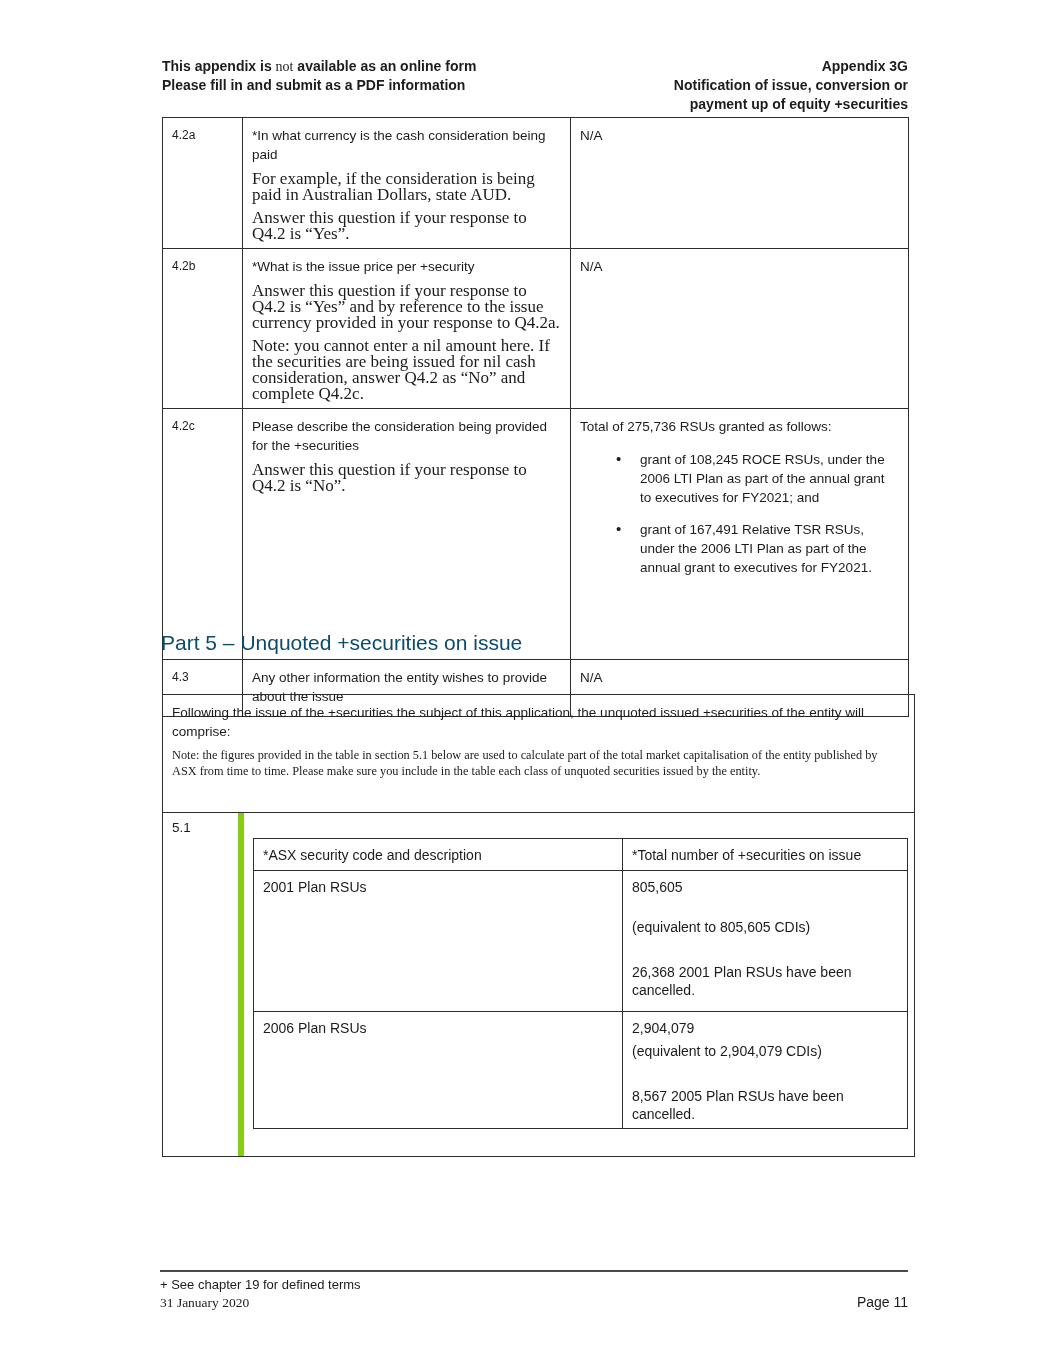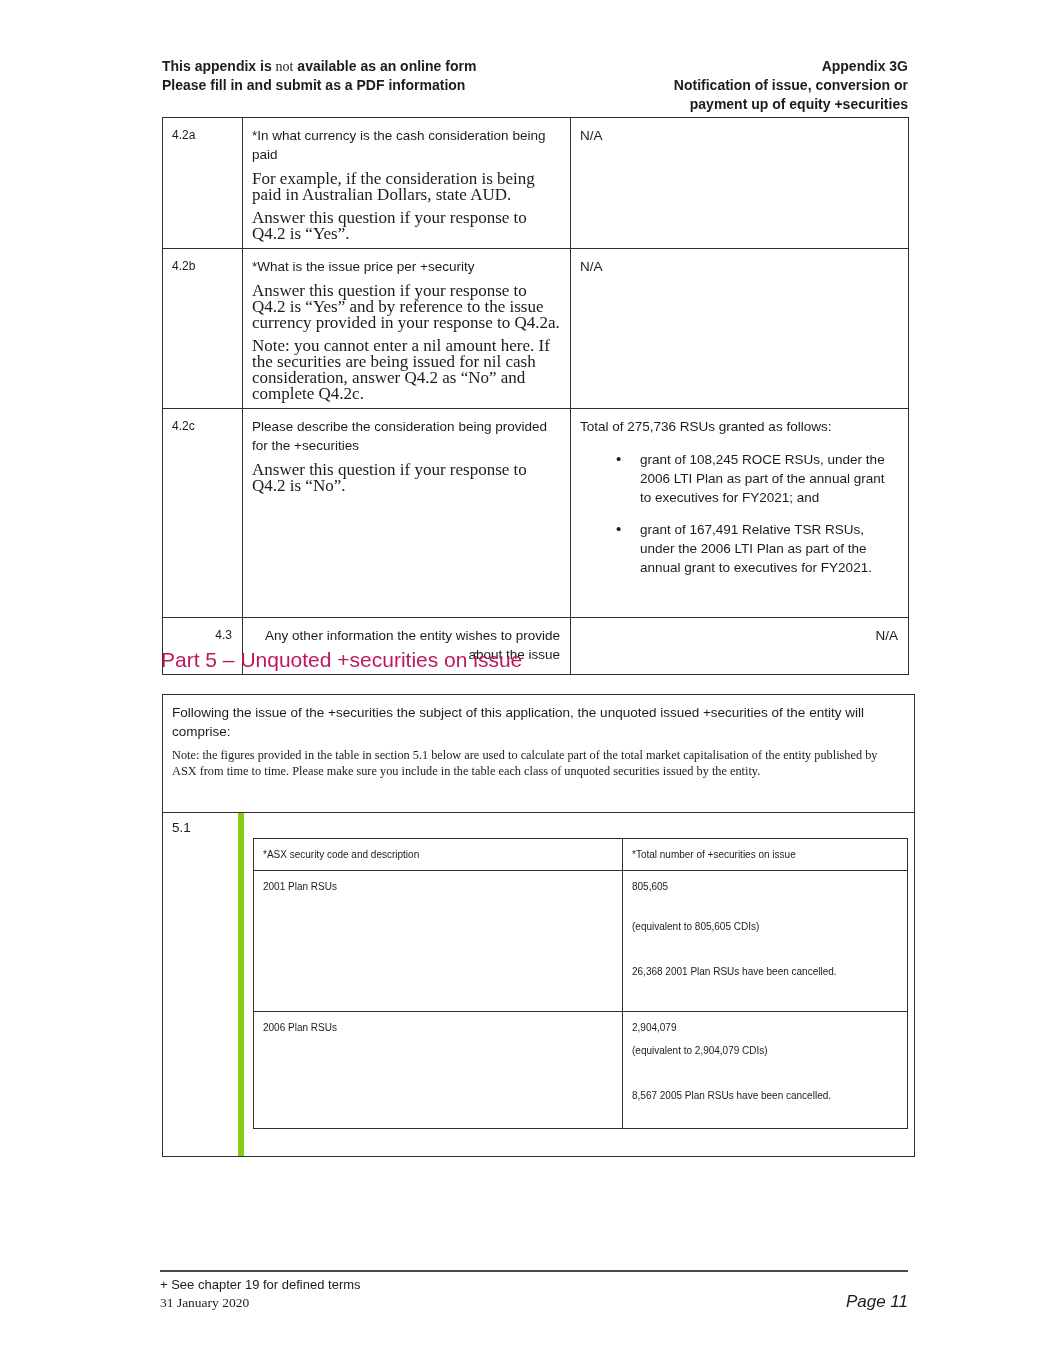--- a/index.html
+++ b/index.html
@@ -21,45 +21,45 @@
   td.cid { font-size:12px; line-height:18px; }
   p.q { font-size:13.5px; line-height:19px; margin-bottom:4px; }
   p.note { font-family:"Liberation Serif", serif; font-size:17px; line-height:16px; margin-top:7px; }
   td.ans { font-size:13.5px; line-height:19px; }
   ul.blist { list-style:none; margin:14px 0 0 36px; }
   ul.blist li { position:relative; padding-left:24px; font-size:13.5px; line-height:19px; }
   ul.blist li + li { margin-top:13px; }
   ul.blist li::before { content:"\2022"; position:absolute; left:0; top:-1px; font-size:15px; }
 
   
-  .p5-heading { position:absolute; left:161px; top:647px; font-size:21px; line-height:26px; color:#be185d; }
+  .p5-heading { position:absolute; left:161px; top:630px; font-size:21px; line-height:26px; color:#0c4a6e; }
   .p5-box { position:absolute; left:162px; top:687px; width:753px; height:463px; border:1px solid #2e2e2e;margin-top:7px; }
   .p5-intro { padding:8px 10px 6px 9px; border-bottom:1px solid #2e2e2e; height:118px; }
   .p5-intro .intro { font-size:13.5px; line-height:19px; }
   .p5-intro .pnote { font-family:"Liberation Serif", serif; font-size:12.3px; line-height:15.5px; margin-top:7px; }
   .p5-row { display:flex; height:343px; }
   .p5-label { width:81px; border-right:6px solid #84cc16; padding:7px 0 0 9px; font-size:13.5px; }
   .p5-content { flex:1; padding:25px 0 0 9px; }
   table.sec { width:654px; border-collapse:collapse; table-layout:fixed; }
   table.sec th, table.sec td { border:1px solid #2e2e2e; text-align:left; vertical-align:top;
-    font-weight:normal; font-size:10px; line-height:18px; padding:7px 8px 5px 9px; }
+    font-weight:normal; font-size:14px; line-height:18px; padding:7px 8px 5px 9px; }
   table.sec tr.hrow th { height:32px; }
   tr.srow1 td { height:141px; }
   tr.srow2 td { height:117px; }
   p.gap-mid { margin-top:22px; }
   p.gap-big { margin-top:27px; }
   p.gap-sm  { margin-top:5px; }
 
   
   .footer { position:absolute; left:160px; top:1270px; width:748px; }
   .f-rule { border-top:2px solid #4a4a4a; margin-bottom:4px; }
   .f-line1 { font-size:13px; line-height:17px; }
   .f-line2 { display:flex; justify-content:space-between; align-items:baseline; }
   .f-date { font-family:"Liberation Serif", serif; font-size:13.5px; line-height:18px; }
-  .f-page { font-size:17px; line-height:18px;font-style:italic; }
+  .f-page { font-size:14px; line-height:18px; }
 </style>
 </head>
 <body>
 
 <div class="page">
 
   <div class="hdr">
     <div class="hdr-left">
       <div><span>This appendix is </span><span class="not-word">not</span><span> available as an online form</span></div>
       <div>Please fill in and submit as a PDF information</div>
@@ -89,35 +89,35 @@
     </tr>
     <tr style="height:126px;">
       <td class="cid">4.2b</td>
       <td>
         <p class="q">*What is the issue price per +security</p>
         <p class="note">Answer this question if your response to Q4.2 is “Yes” and by reference to the issue currency provided in your response to Q4.2a.</p>
         <p class="note">Note: you cannot enter a nil amount here. If the securities are being issued for nil cash consideration, answer Q4.2 as “No” and complete Q4.2c.</p>
       </td>
       <td class="ans">N/A</td>
     </tr>
-    <tr style="height:209px;">
+    <tr style="height:251px;">
       <td class="cid">4.2c</td>
       <td>
         <p class="q">Please describe the consideration being provided for the +securities</p>
         <p class="note">Answer this question if your response to Q4.2 is “No”.</p>
       </td>
       <td class="ans">
         <p>Total of 275,736 RSUs granted as follows:</p>
         <ul class="blist">
           <li>grant of 108,245 ROCE RSUs, under the 2006 LTI Plan as part of the annual grant to executives for FY2021; and</li>
           <li>grant of 167,491 Relative TSR RSUs, under the 2006 LTI Plan as part of the annual grant to executives for FY2021.</li>
         </ul>
       </td>
     </tr>
-    <tr style="height:46px;text-align:right;">
+    <tr style="height:46px;">
       <td class="cid">4.3</td>
       <td>
         <p class="q">Any other information the entity wishes to provide about the issue</p>
       </td>
       <td class="ans">N/A</td>
     </tr>
   </tbody>
     </table>
 
   <div class="p5-heading">Part 5 – Unquoted +securities on issue</div>

